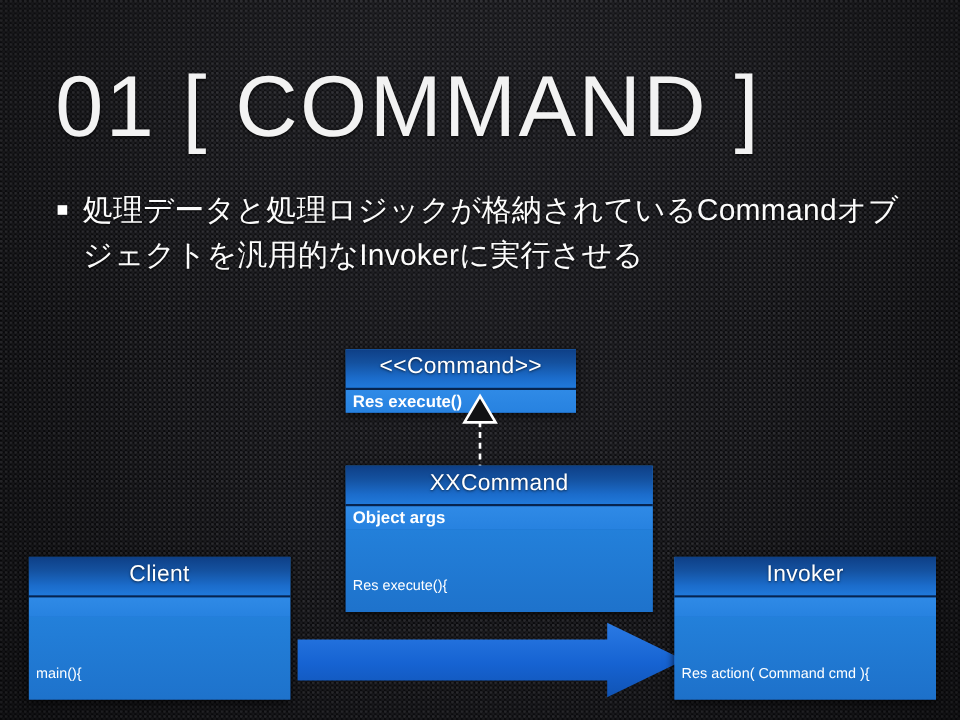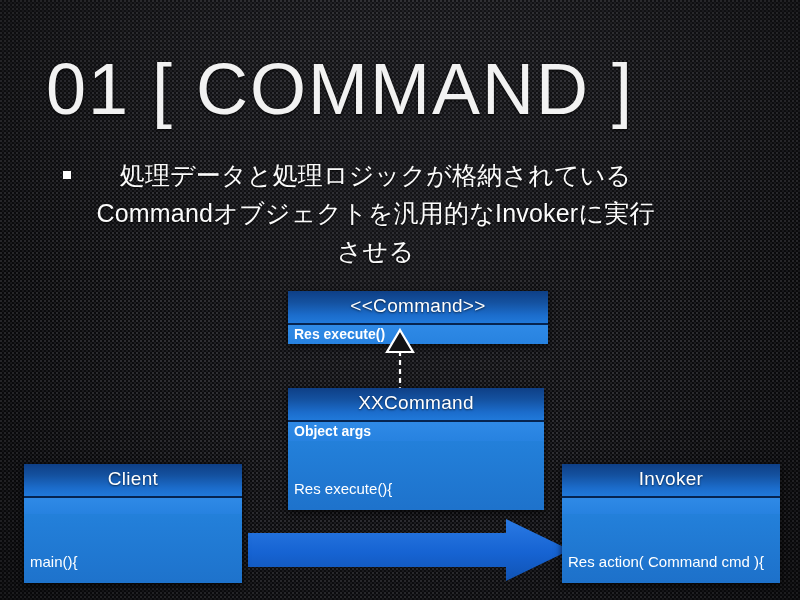--- a/index.html
+++ b/index.html
@@ -51,26 +51,25 @@
     letter-spacing: 2px;
     color: #f2f2f2;
     font-weight: 300;
     text-shadow: 0 1px 3px rgba(0,0,0,0.9);
     white-space: nowrap;
   }
 
   
   .bullet-row {
     position: absolute;
-    left: 63px;
+    left: 48px;
     top: 156px;
-    width: 604px;
+    width: 710px;
     display: flex;
     align-items: flex-start;
-    text-align: center;
   }
   .bullet-marker {
     width: 8px;
     height: 8px;
     background: #ffffff;
     margin-top: 15px;
     margin-right: 13px;
     flex: 0 0 auto;
   }
   .bullet-text {
@@ -112,30 +111,30 @@
     font-size: 14px;
     line-height: 16px;
     padding: 1px 6px 2px 6px;
     color: #ffffff;
     min-height: 15px;
     font-weight: bold;
   }
   .uml-attrs.empty { padding: 0; }
   .uml-methods {
     background: linear-gradient(180deg, #2380da 0%, #1d70c9 60%, #1a63b8 100%);
-    font-size: 15px;
+    font-size: 12px;
     line-height: 15px;
     padding: 10px 6px 6px 6px;
     color: #ffffff;
     white-space: pre;
   }
   .uml-methods .line { display: block; }
 
   
-  #box-command  { left: 288px; top: 291px;  width: 260px; }
+  #box-command  { left: 288px; top: 291px;  width: 192px; }
   #box-xxcommand{ left: 288px; top: 388px;  width: 256px; height: 122px; }
   #box-client   { left: 24px;  top: 464px;  width: 218px; height: 119px; }
   #box-invoker  { left: 562px; top: 464px;  width: 218px; height: 119px; }
 
   
   .realize-svg {
     position: absolute;
     left: 370px;
     top: 326px;
     width: 60px;

